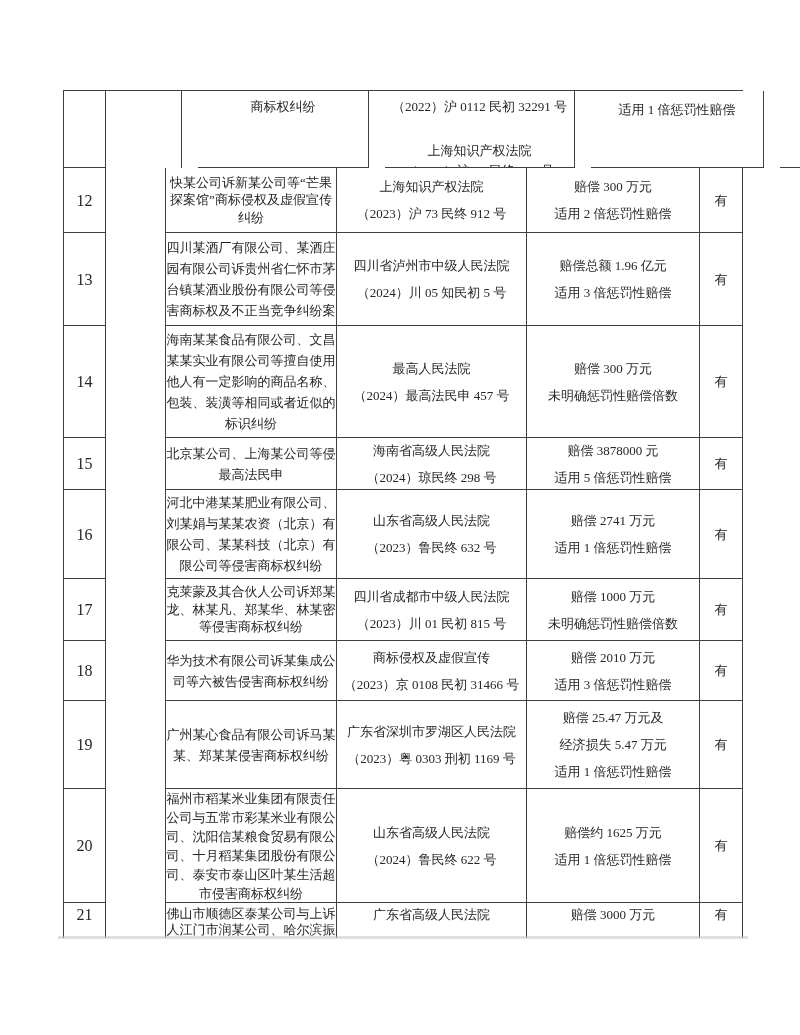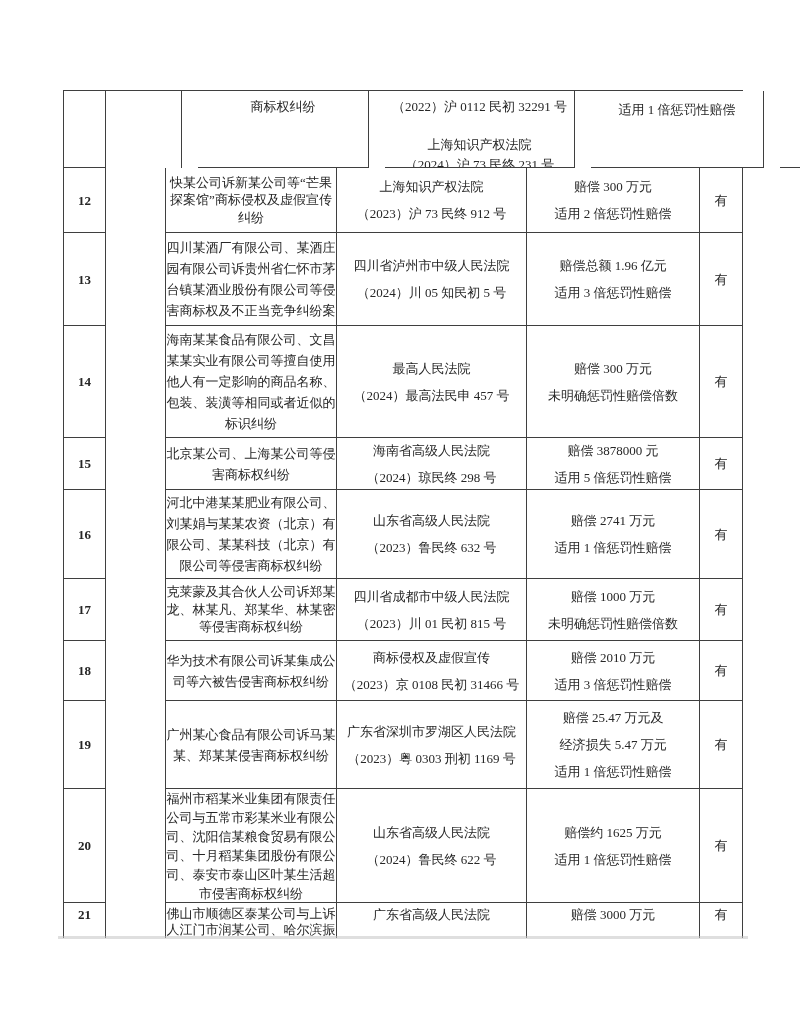--- a/index.html
+++ b/index.html
@@ -25,28 +25,28 @@
     grid-template-columns:42px 60px 171px 190px 173px 43px;
   }
   .cell{
     border-right:1px solid var(--border);
     border-bottom:1px solid var(--border);
     display:flex;flex-direction:column;justify-content:center;align-items:center;
     text-align:center;font-size:13px;line-height:17px;overflow:hidden;
   }
   .c-cat{border-bottom:none;}            
   .row.cut .cell{border-bottom:none;}    
-  .c-no{font-size:13px;font-weight:bold;}
+  .c-no{font-size:16px;}
   .c-case p{margin:0;line-height:21px;white-space:nowrap;}
   .row.tight .c-case p{line-height:17.5px;}
   .r20 .c-case p{line-height:19px;}
   .c-court p,.c-comp p{margin:5px 0;line-height:17px;white-space:nowrap;}
   .row.top .cell{justify-content:flex-start;padding-top:5px;}
   .row.carry .c-court p{margin:1.5px 0;}
-  .row.carry .c-court p:first-child{margin-bottom:20px;}
+  .row.carry .c-court p:first-child{margin-bottom:26px;}
   .row.cut .cell{justify-content:flex-start;padding-top:3px;text-align:center;}
   .row.cut .c-case p{line-height:16px;}
   .row.cut .c-court p,.row.cut .c-comp p{margin:1px 12px;line-height:16px;}
   
   .carry{height:77px;gap:16px;} .r12{height:65px;} .r13{height:93px;} .r14{height:112px;}
   .r15{height:52px;}  .r16{height:89px;} .r17{height:62px;} .r18{height:60px;}
   .r19{height:88px;}  .r20{height:114px;} .r21{height:35px;}
   .cut-shadow{
     position:absolute;left:58px;top:936px;width:690px;height:3px;
     background:#c4c4c4;opacity:.55;
@@ -133,21 +133,21 @@
           <p>未明确惩罚性赔偿倍数</p>
         </div>
       <div class="cell c-flag">有</div>
     </div>
 
     <div class="row r15">
       <div class="cell c-no">15</div>
       <div class="cell c-cat"></div>
       <div class="cell c-case">
           <p>北京某公司、上海某公司等侵</p>
-          <p>害商标权纠纷</p>
+          <p>最高法民申</p>
         </div>
       <div class="cell c-court">
           <p>海南省高级人民法院</p>
           <p>（2024）琼民终 298 号</p>
         </div>
       <div class="cell c-comp">
           <p>赔偿 3878000 元</p>
           <p>适用 5 倍惩罚性赔偿</p>
         </div>
       <div class="cell c-flag">有</div>

